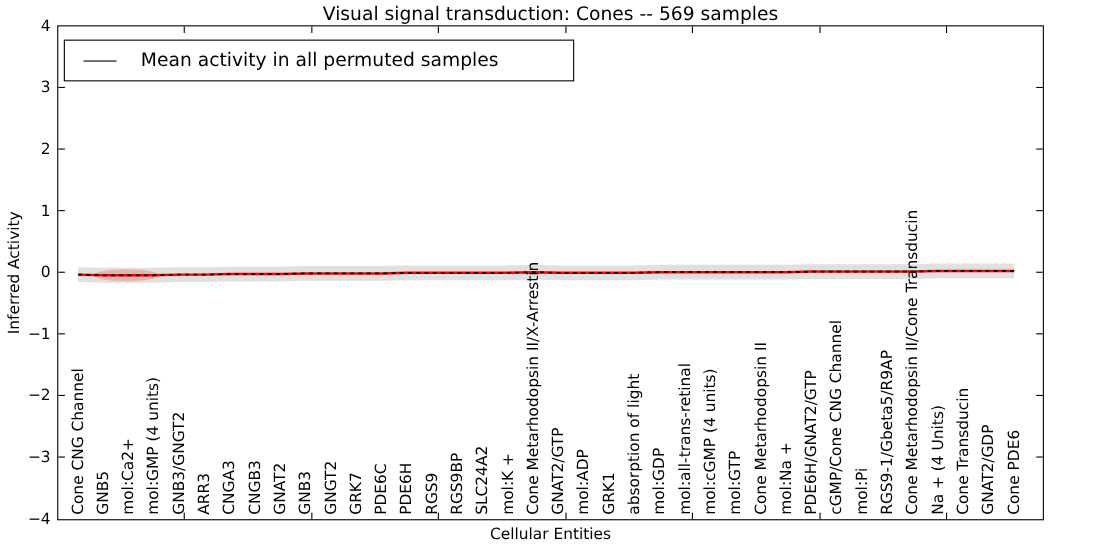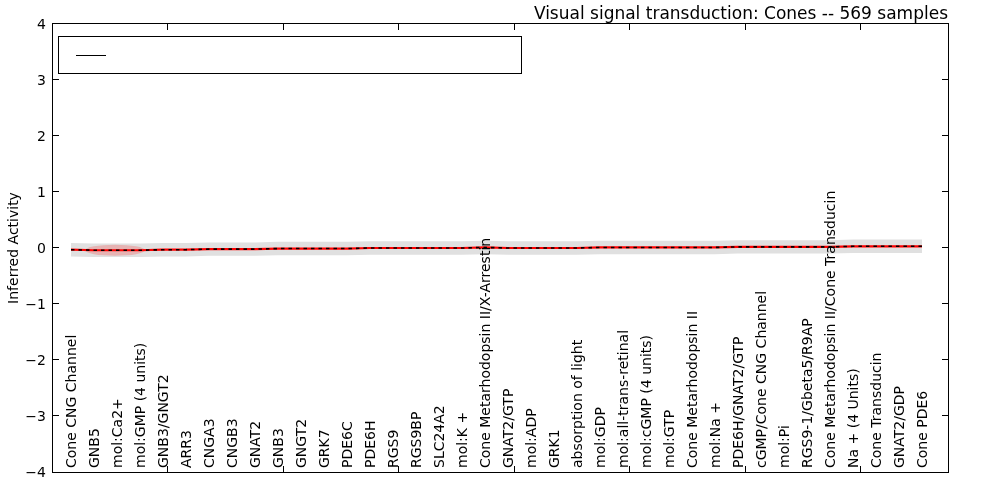--- a/index.html
+++ b/index.html
@@ -6,21 +6,21 @@
   #chart{
     position:relative;
     width:1000px;height:500px;
     background:#ffffff;
     font-family:"DejaVu Sans", sans-serif;
     color:#000;
     overflow:hidden;
   }
   #chart-title{
     position:absolute;top:3px;left:53px;width:895px;
-    text-align:right;font-size:17px;line-height:20px;white-space:nowrap;
+    text-align:center;font-size:17px;line-height:20px;white-space:nowrap;
   }
   #plot-area{
     position:absolute;left:52px;top:23px;width:897px;height:450px;
     border:1.5px solid #000;box-sizing:border-box;background:#fff;
   }
   #plot-svg{position:absolute;left:0;top:0;}
   .ytick-label{
     position:absolute;left:12px;width:34px;text-align:right;
     font-size:14px;line-height:16px;
   }
@@ -103,24 +103,26 @@
       <div class="ytick-label" style="top: 352px;">−2</div>
       <div class="ytick-label" style="top: 296px;">−1</div>
       <div class="ytick-label" style="top: 240px;">0</div>
       <div class="ytick-label" style="top: 184px;">1</div>
       <div class="ytick-label" style="top: 128px;">2</div>
       <div class="ytick-label" style="top: 72px;">3</div>
       <div class="ytick-label" style="top: 16px;">4</div>
     </div>
 
   <div id="y-axis-title">Inferred Activity</div>
+  <div id="x-axis-title">Cellular Entities</div>
 
   <div id="legend-box">
       <div class="legend-row">
         <div class="legend-swatch" style="border-top-color: rgb(0, 0, 0);"></div>
+        <div class="legend-label">Mean activity in all permuted samples</div>
       </div>
     </div>
 <div class="xcat-label" style="left: 63px; top: 468px;">Cone CNG Channel</div>
     <div class="xcat-label" style="left: 86px; top: 468px;">GNB5</div>
     <div class="xcat-label" style="left: 109px; top: 468px;">mol:Ca2+</div>
     <div class="xcat-label" style="left: 132px; top: 468px;">mol:GMP (4 units)</div>
     <div class="xcat-label" style="left: 155px; top: 468px;">GNB3/GNGT2</div>
     <div class="xcat-label" style="left: 178px; top: 468px;">ARR3</div>
     <div class="xcat-label" style="left: 201px; top: 468px;">CNGA3</div>
     <div class="xcat-label" style="left: 224px; top: 468px;">CNGB3</div>

